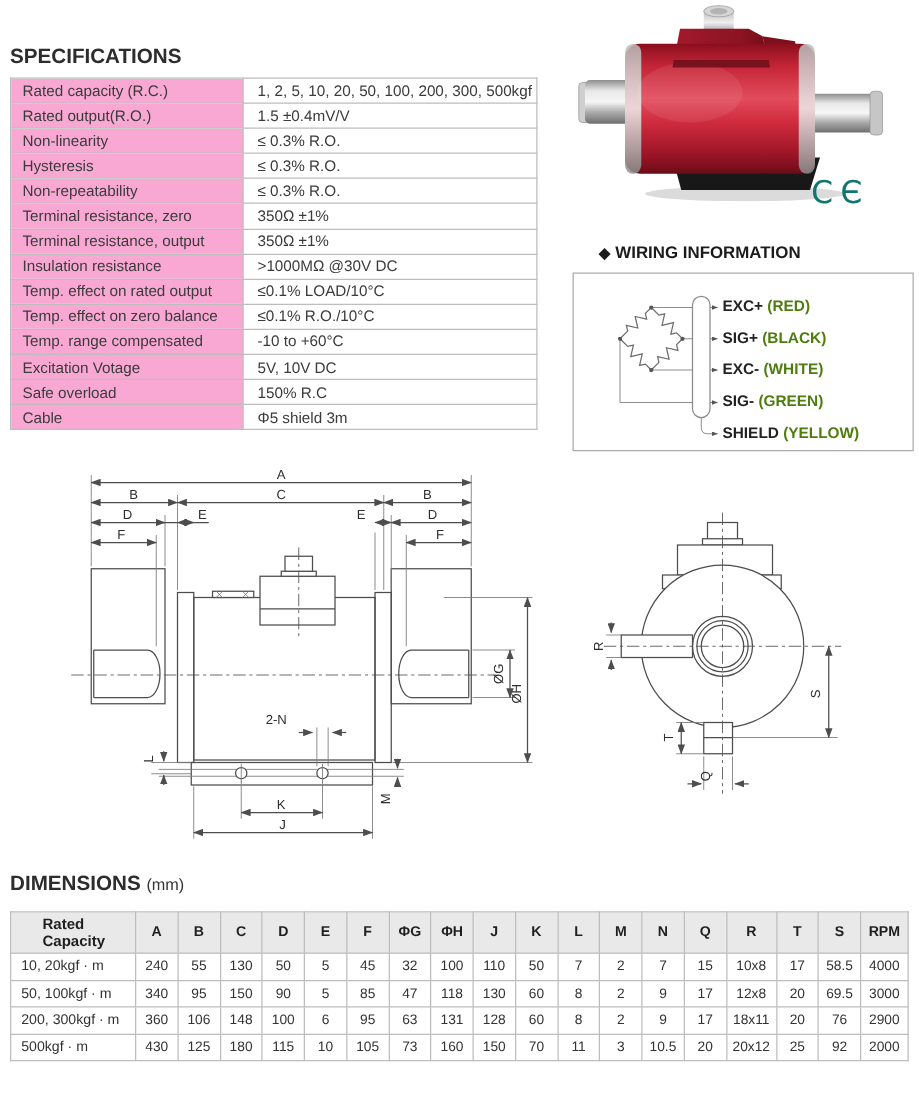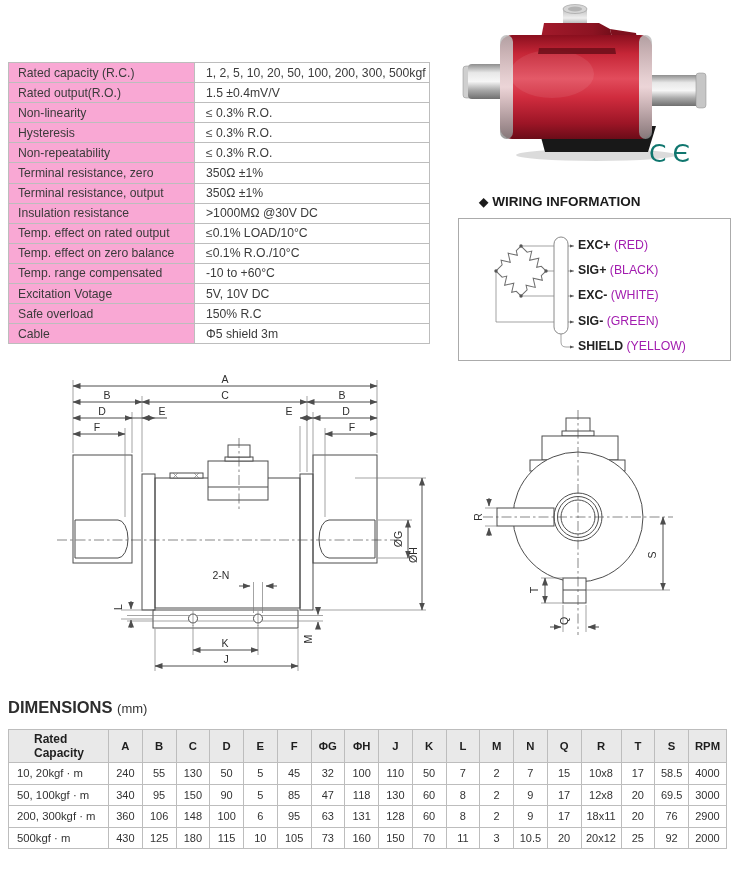--- a/index.html
+++ b/index.html
@@ -29,41 +29,42 @@
   .dims td{border:1px solid #bdbdbd;height:18.6px;font-size:11px;text-align:center;
            color:#333;white-space:nowrap;overflow:hidden;}
   .dims td.rc{text-align:left;padding-left:8px;font-size:11.3px;}
 
   
   .wiring-box{position:absolute;left:458px;top:218px;width:271px;height:141px;
               border:1px solid #ababab;background:#fff;}
   .wiring-box svg{position:absolute;left:0;top:0;}
   .wrow{position:absolute;left:119px;white-space:nowrap;font-size:12.3px;color:#222;}
   .wn{font-weight:bold;}
-  .wc{font-weight:normal;color:#a21caf;margin-top:44px;}
+  .wc{font-weight:bold;color:#4d7c0f;margin-top:44px;}
 
   
   .draw-side{position:absolute;left:55px;top:370px;}
   .draw-front{position:absolute;left:455px;top:390px;}
   .k{stroke:#4d4d4d;fill:none;stroke-width:1;}
   .kt{stroke:#7d7d7d;fill:none;stroke-width:0.7;}
   .cl{stroke:#555;fill:none;stroke-width:0.7;stroke-dasharray:10 3 2.5 3;}
   .wf{fill:#fff;stroke:#4d4d4d;stroke-width:1;}
   .dt{font-size:10.5px;fill:#2e2e2e;font-family:"Liberation Sans",sans-serif;}
 
   
   .photo{position:absolute;left:450px;top:2px;}
   .ce{position:absolute;left:649px;top:139px;font-size:25px;font-weight:normal;
       letter-spacing:6px;color:#0f766e;font-family:"DejaVu Sans",sans-serif;}
 </style>
 </head>
 <body>
 
 <div class="page">
 
+  <div class="spec-title">SPECIFICATIONS</div>
   <table class="spec">
     <tbody id="spec-body">
         <tr>
           <td class="sk">Rated capacity (R.C.)</td>
           <td class="sv">1, 2, 5, 10, 20, 50, 100, 200, 300, 500kgf · m</td>
         </tr>
         <tr>
           <td class="sk">Rated output(R.O.)</td>
           <td class="sv">1.5 ±0.4mV/V</td>
         </tr>

